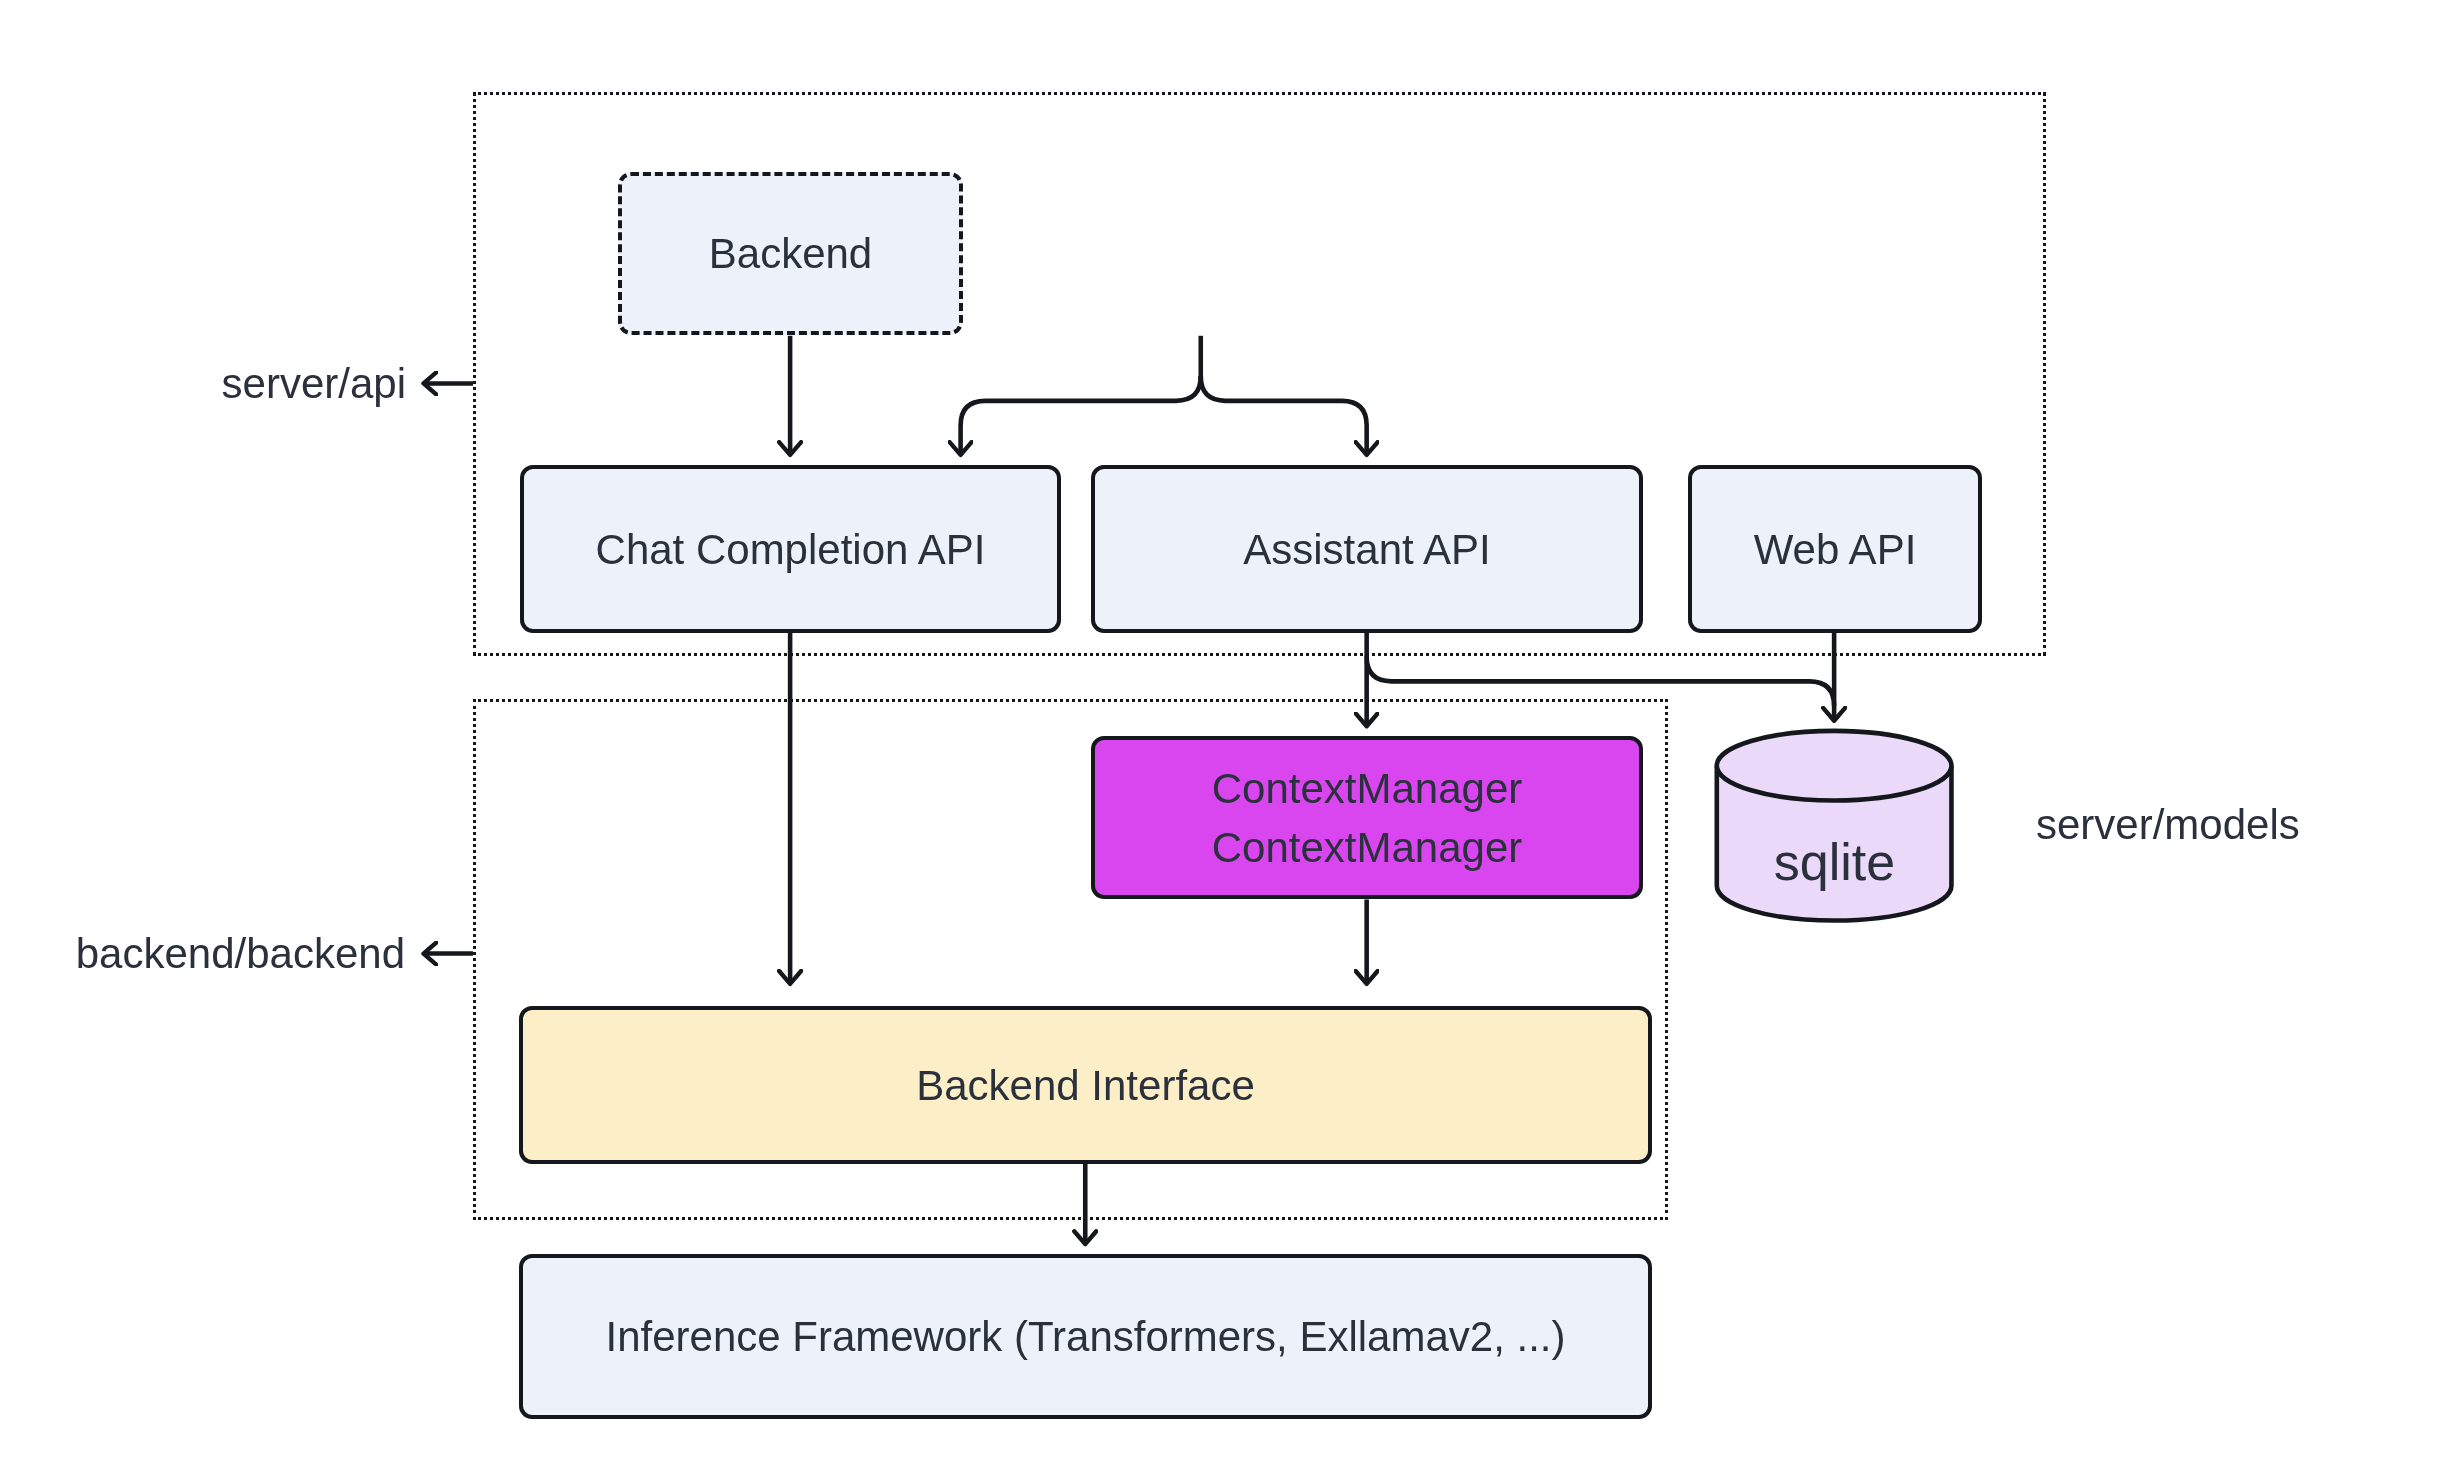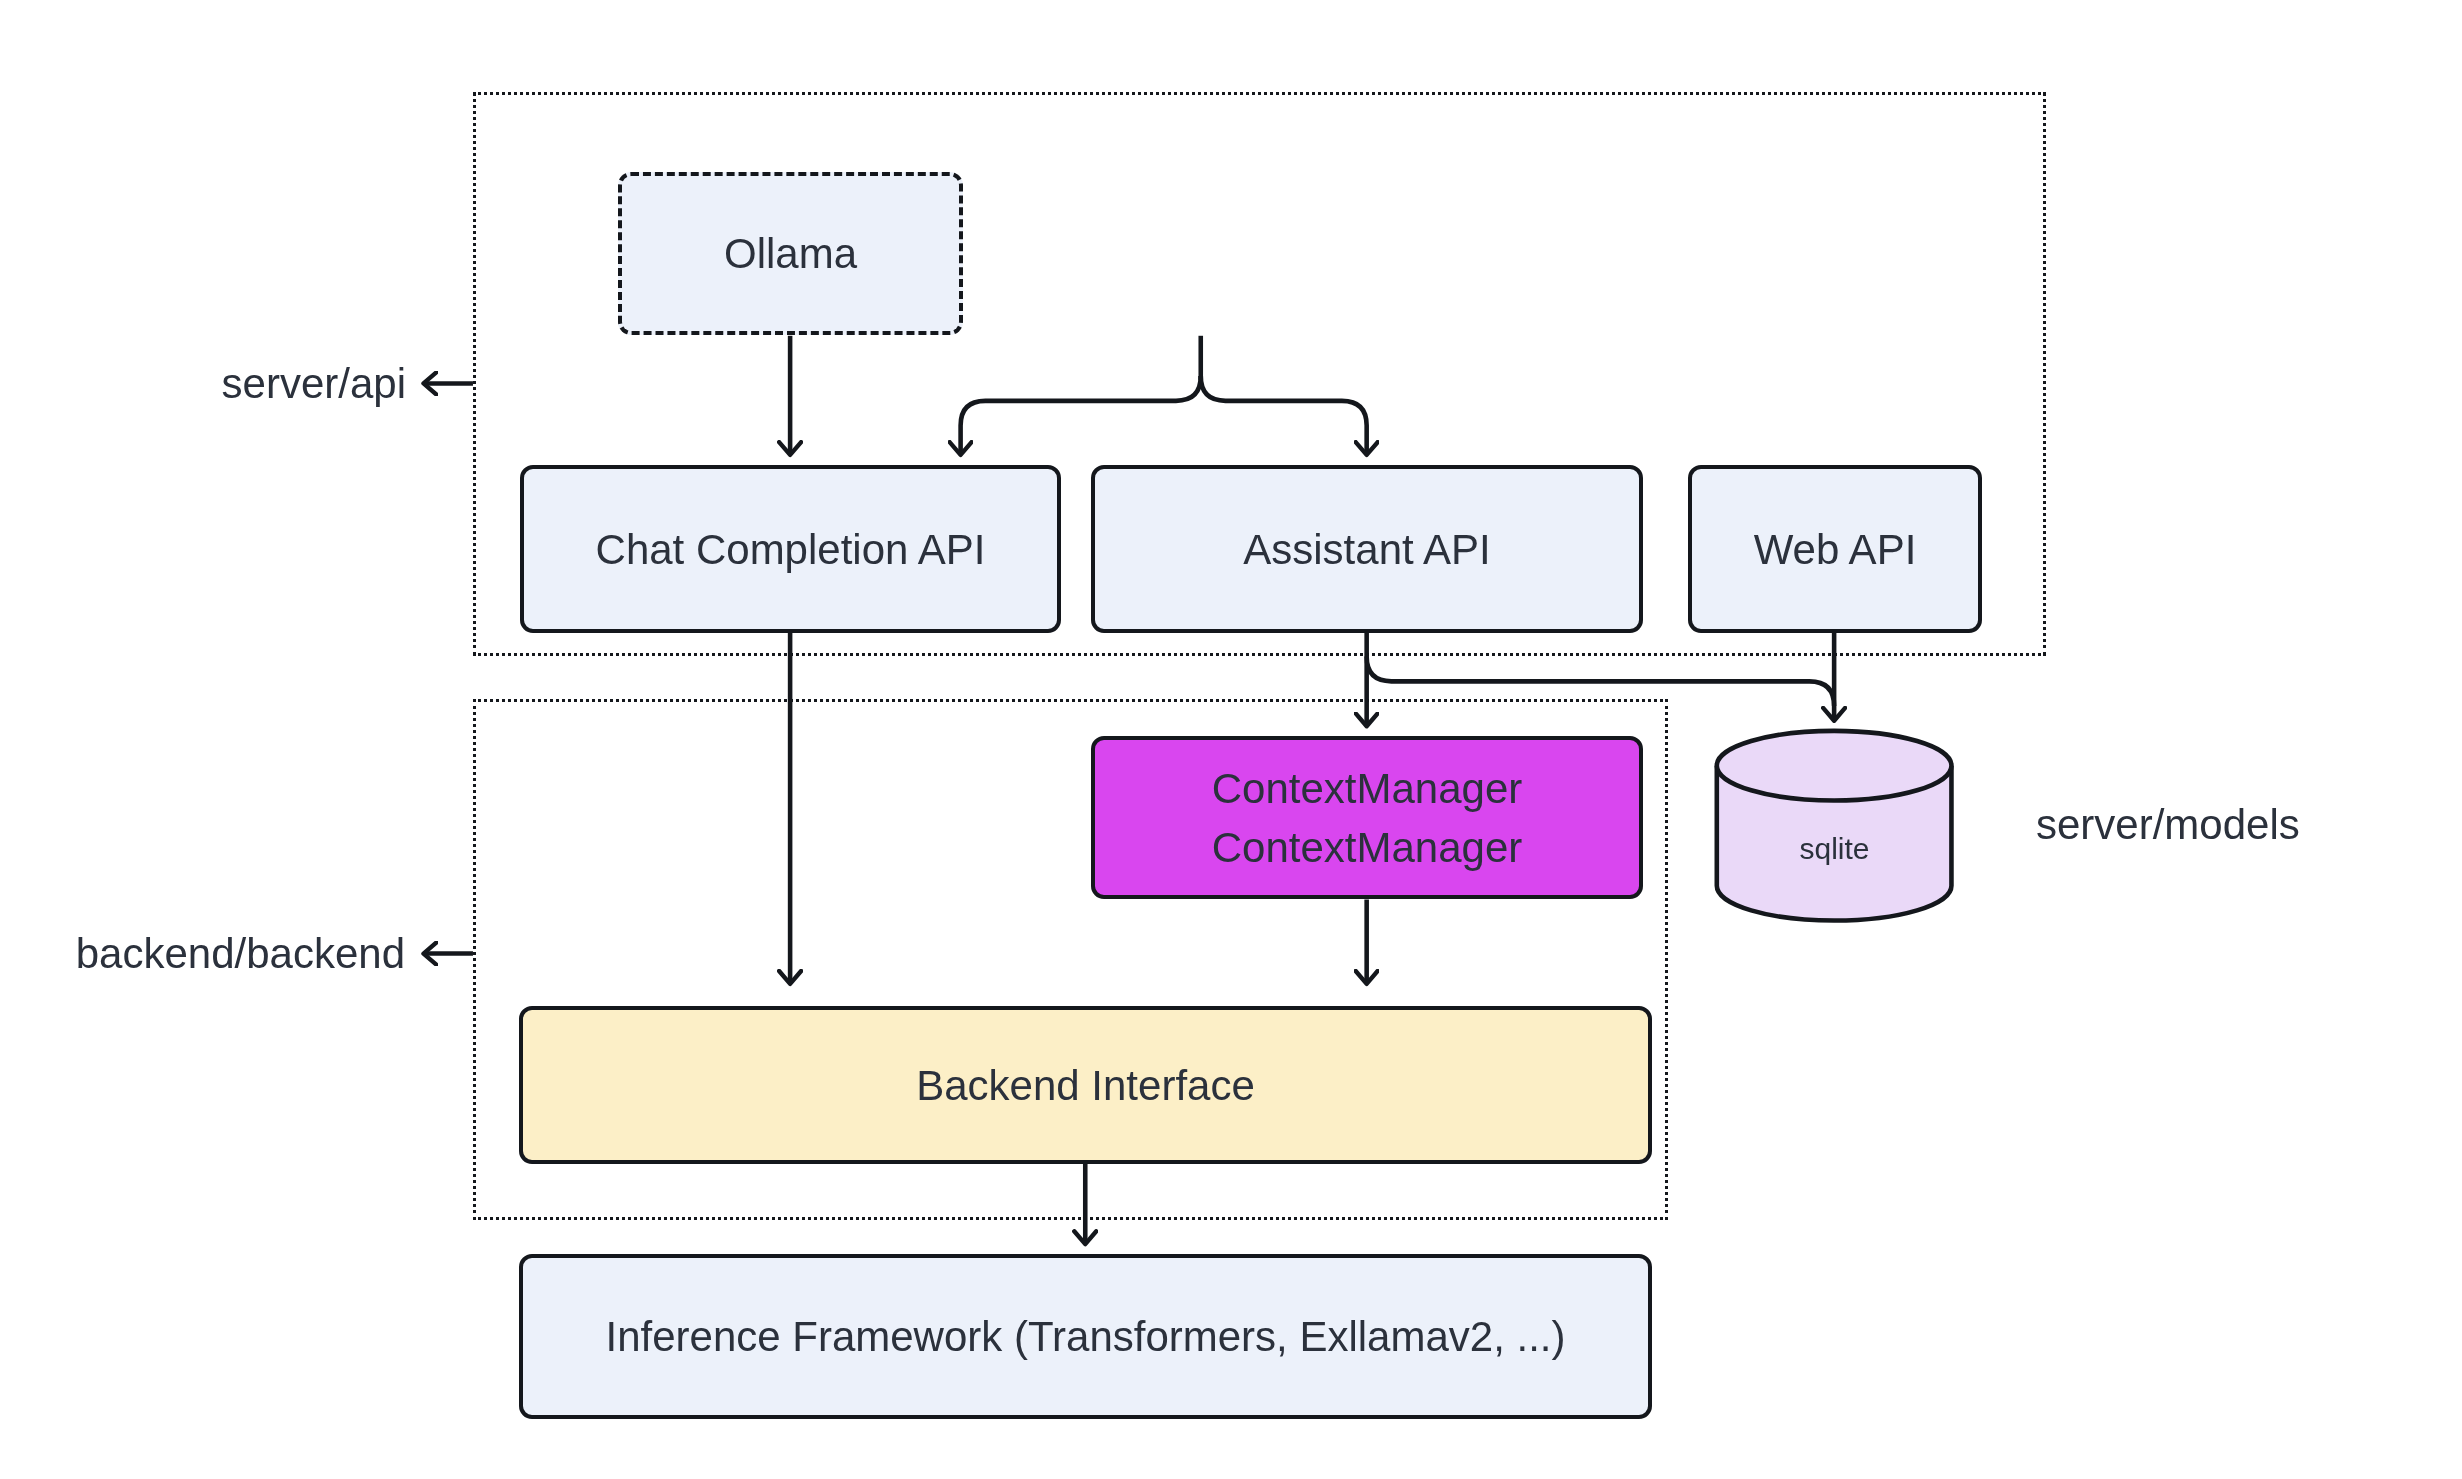--- a/index.html
+++ b/index.html
@@ -48,21 +48,21 @@
     font-size: 42px;
     line-height: 51px;
     color: #2b313c;
     white-space: nowrap;
   }
   .right-align { text-align: right; }
   .cyl-label {
     position: absolute;
     left: 1717px; top: 832px; width: 235px;
     text-align: center;
-    font-size: 30px;
+    font-size: 52px;
     color: #2b313c;
   }
 </style>
 </head>
 <body>
 
 <div class="stage">
 
   <div class="container-dotted" style="left:473px; top:92px; width:1573px; height:564px;"></div>
   <div class="container-dotted" style="left:473px; top:699px; width:1195px; height:521px;"></div>
@@ -89,21 +89,21 @@
     <path class="edge" d="M516 1040 L462 1040" marker-end="url(#arrow)"></path>
 
     <g>
       <path d="M1873 835 L1873 966 A128 38 0 0 0 2129 966 L2129 835 Z" fill="#ead9f8"></path>
       <path d="M1873 835 L1873 966 A128 38 0 0 0 2129 966 L2129 835" fill="none" stroke="#14171c" stroke-width="5"></path>
       <ellipse cx="2001" cy="835" rx="128" ry="38" fill="#ead9f8" stroke="#14171c" stroke-width="5"></ellipse>
     </g>
   </svg>
 
   <div class="node dashed" style="left:618px; top:172px; width:345px; height:163px;">
-    <span>Ollama</span>
+    <span>Backend</span>
   </div>
 
 
   <div class="node" style="left:520px; top:465px; width:541px; height:168px;">
     <span>Chat Completion API</span>
   </div>
 
   <div class="node" style="left:1091px; top:465px; width:552px; height:168px;">
     <span>Assistant API</span>
   </div>

